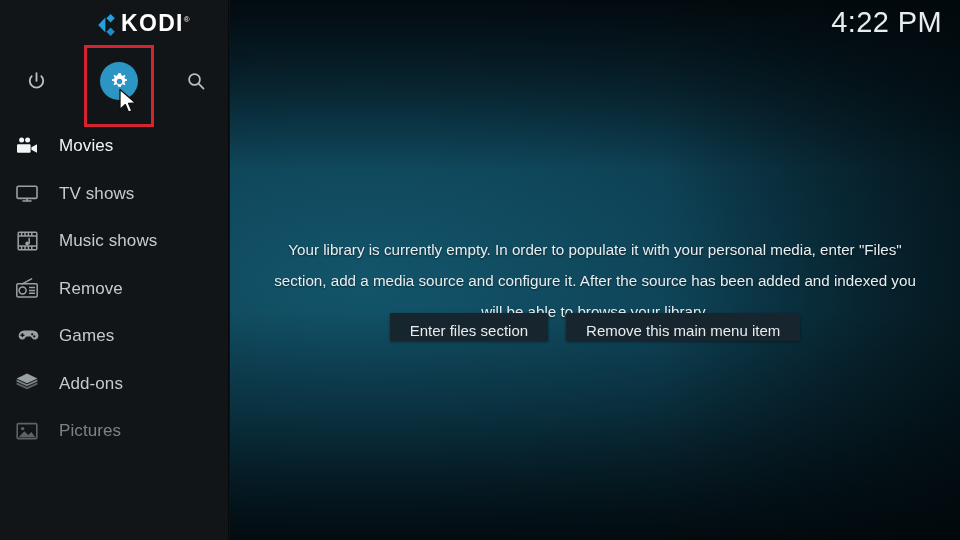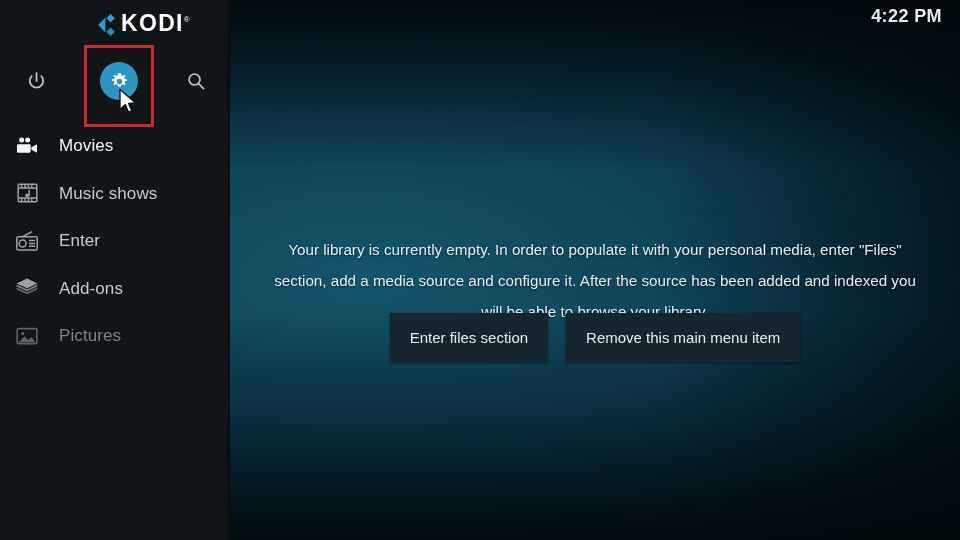--- a/index.html
+++ b/index.html
@@ -105,40 +105,40 @@
   .lvl-bright .menu-label { color:#f2f5f6; }
   .lvl-bright .menu-icon  { color:#f2f5f6; }
   .lvl-norm   .menu-label { color:#c6cbcd; }
   .lvl-norm   .menu-icon  { color:#9aa1a4; }
   .lvl-dim    .menu-label { color:#7c8386; }
   .lvl-dim    .menu-icon  { color:#5c6366; }
 
   
   #clock {
     position:absolute; right:18px; top:6px;
-    color:#e7ecee; font-size:18px; font-weight:700; letter-spacing:.4px;
+    color:#e7ecee; font-size:29px; font-weight:400; letter-spacing:.4px;
     z-index:6;
   }
 
   #panel {
     position:absolute; left:230px; top:0; width:730px; height:540px;
     z-index:4;
   }
   #empty-text {
     position:absolute; left:35px; top:234px; width:660px;
     color:#e9eef0; font-size:15.2px; line-height:31px;
     text-align:center;
     text-shadow:0 1px 2px rgba(0,0,0,.55);
   }
   #button-row {
     position:absolute; left:0; top:313px; width:730px;
     display:flex; justify-content:center; gap:18px;
   }
   .action-btn {
-    height:49px; padding:0 20px;
+    height:28px; padding:0 20px;
     background:#17252e;
     color:#e6ecee; font-size:15px; line-height:36px;
     border:none; border-radius:1px;
     font-family:"Liberation Sans", sans-serif;
     white-space:nowrap; cursor:pointer;
     box-shadow:0 1px 3px rgba(0,0,0,.45);
   }
 </style>
 </head>
 <body>
@@ -214,20 +214,30 @@
           <svg width="24" height="20" viewBox="0 0 24 20" fill="currentColor">
             <circle cx="6.6" cy="4.0" r="2.5"></circle>
               <circle cx="12.6" cy="4.0" r="2.5"></circle>
             <rect x="2" y="8.2" width="13.6" height="8.6" rx="1.1"></rect>
             <path d="M16.4 11.2 L22 8.2 L22 16.8 L16.4 13.8 Z"></path>
           </svg>
         </span>
         <span class="menu-label">Movies</span>
       </div>
 
+      <div class="menu-item lvl-norm">
+        <span class="menu-icon">
+          <svg width="24" height="20" viewBox="0 0 24 20" fill="none" stroke="currentColor" stroke-width="1.6">
+            <rect x="2" y="3.2" width="20" height="12.2" rx="1.4"></rect>
+            <path d="M8 18 L16 18" stroke-linecap="round"></path>
+            <path d="M12 15.4 L12 18"></path>
+          </svg>
+        </span>
+        <span class="menu-label">TV shows</span>
+      </div>
 
 
       <div class="menu-item lvl-norm">
         <span class="menu-icon">
           <svg width="23" height="22" viewBox="0 0 23 22" fill="none" stroke="currentColor" stroke-width="1.5">
             <rect x="2.2" y="2.2" width="18.6" height="17.6" rx="1"></rect>
             <path d="M2.2 6.0 L20.8 6.0 M2.2 16.0 L20.8 16.0"></path>
             <path d="M5.6 2.2 L5.6 6.0 M9.0 2.2 L9.0 6.0 M12.4 2.2 L12.4 6.0 M15.8 2.2 L15.8 6.0
                      M5.6 16.0 L5.6 19.8 M9.0 16.0 L9.0 19.8 M12.4 16.0 L12.4 19.8 M15.8 16.0 L15.8 19.8"></path>
             <path d="M13.2 8.4 L13.2 13.2" stroke-width="1.5" stroke-linecap="round"></path>
@@ -240,23 +250,35 @@
 
       <div class="menu-item lvl-norm">
         <span class="menu-icon">
           <svg width="24" height="22" viewBox="0 0 24 22" fill="none" stroke="currentColor" stroke-width="1.5">
             <path d="M16.6 1.8 L7.2 6.8" stroke-linecap="round"></path>
             <rect x="1.8" y="6.8" width="20.4" height="13.2" rx="1.3"></rect>
             <circle cx="7.6" cy="13.4" r="3.5"></circle>
             <path d="M14.0 10.6 L20.0 10.6 M14.0 13.4 L20.0 13.4 M14.0 16.2 L20.0 16.2"></path>
           </svg>
         </span>
-        <span class="menu-label">Enter</span>
-      </div>
-
+        <span class="menu-label">Remove</span>
+      </div>
+
+      <div class="menu-item lvl-norm">
+        <span class="menu-icon">
+          <svg width="25" height="18" viewBox="0 0 25 18" fill="currentColor">
+            <path d="M7.2 3.4 L17.8 3.4 a5.6 5.6 0 0 1 5.6 5.6 a3.6 3.6 0 0 1-6.5 2.1 l-1.2-1.6 l-4.4 0 l-1.2 1.6 a3.6 3.6 0 0 1-6.5-2.1 a5.6 5.6 0 0 1 5.6-5.6 z"></path>
+            <rect x="5.3" y="7.4" width="4.3" height="1.5" rx=".7" fill="#121517"></rect>
+            <rect x="6.7" y="6.0" width="1.5" height="4.3" rx=".7" fill="#121517"></rect>
+            <circle cx="17.2" cy="7.3" r="1.15" fill="#121517"></circle>
+            <circle cx="19.3" cy="9.4" r="1.15" fill="#121517"></circle>
+          </svg>
+        </span>
+        <span class="menu-label">Games</span>
+      </div>
 
       <div class="menu-item lvl-norm">
         <span class="menu-icon">
           <svg width="24" height="22" viewBox="0 0 24 22" fill="currentColor">
             <path d="M12 1.6 L22.4 6.4 L12 11.2 L1.6 6.4 Z"></path>
             <path d="M12 12.2 L22.4 7.6 L22.4 9.6 L12 14.2 L1.6 9.6 L1.6 7.6 Z" opacity=".78"></path>
             <path d="M12 15.2 L22.4 10.6 L22.4 12.6 L12 17.2 L1.6 12.6 L1.6 10.6 Z" opacity=".58"></path>
           </svg>
         </span>
         <span class="menu-label">Add-ons</span>

